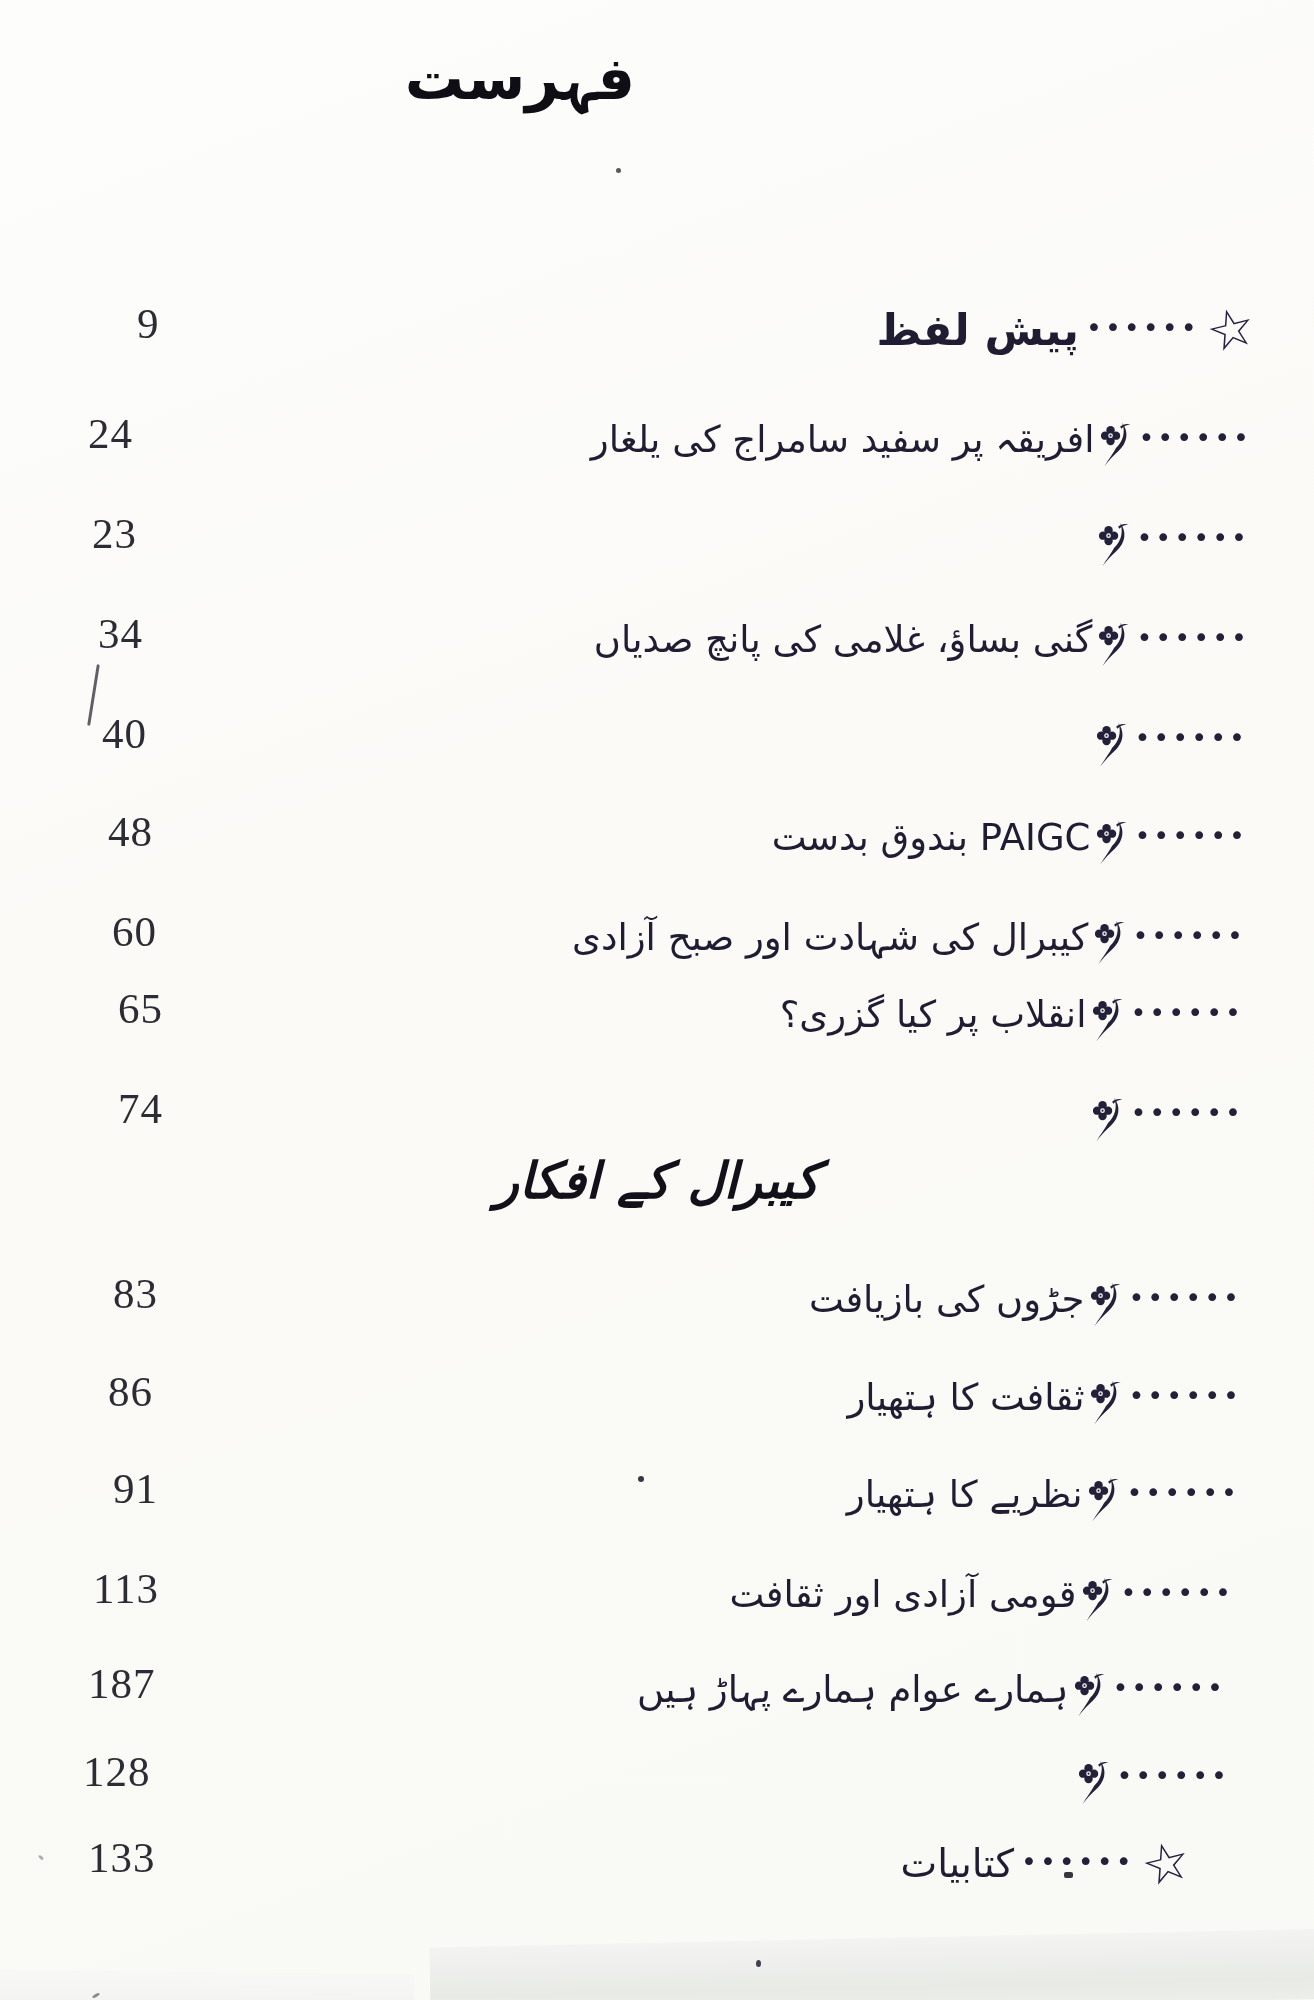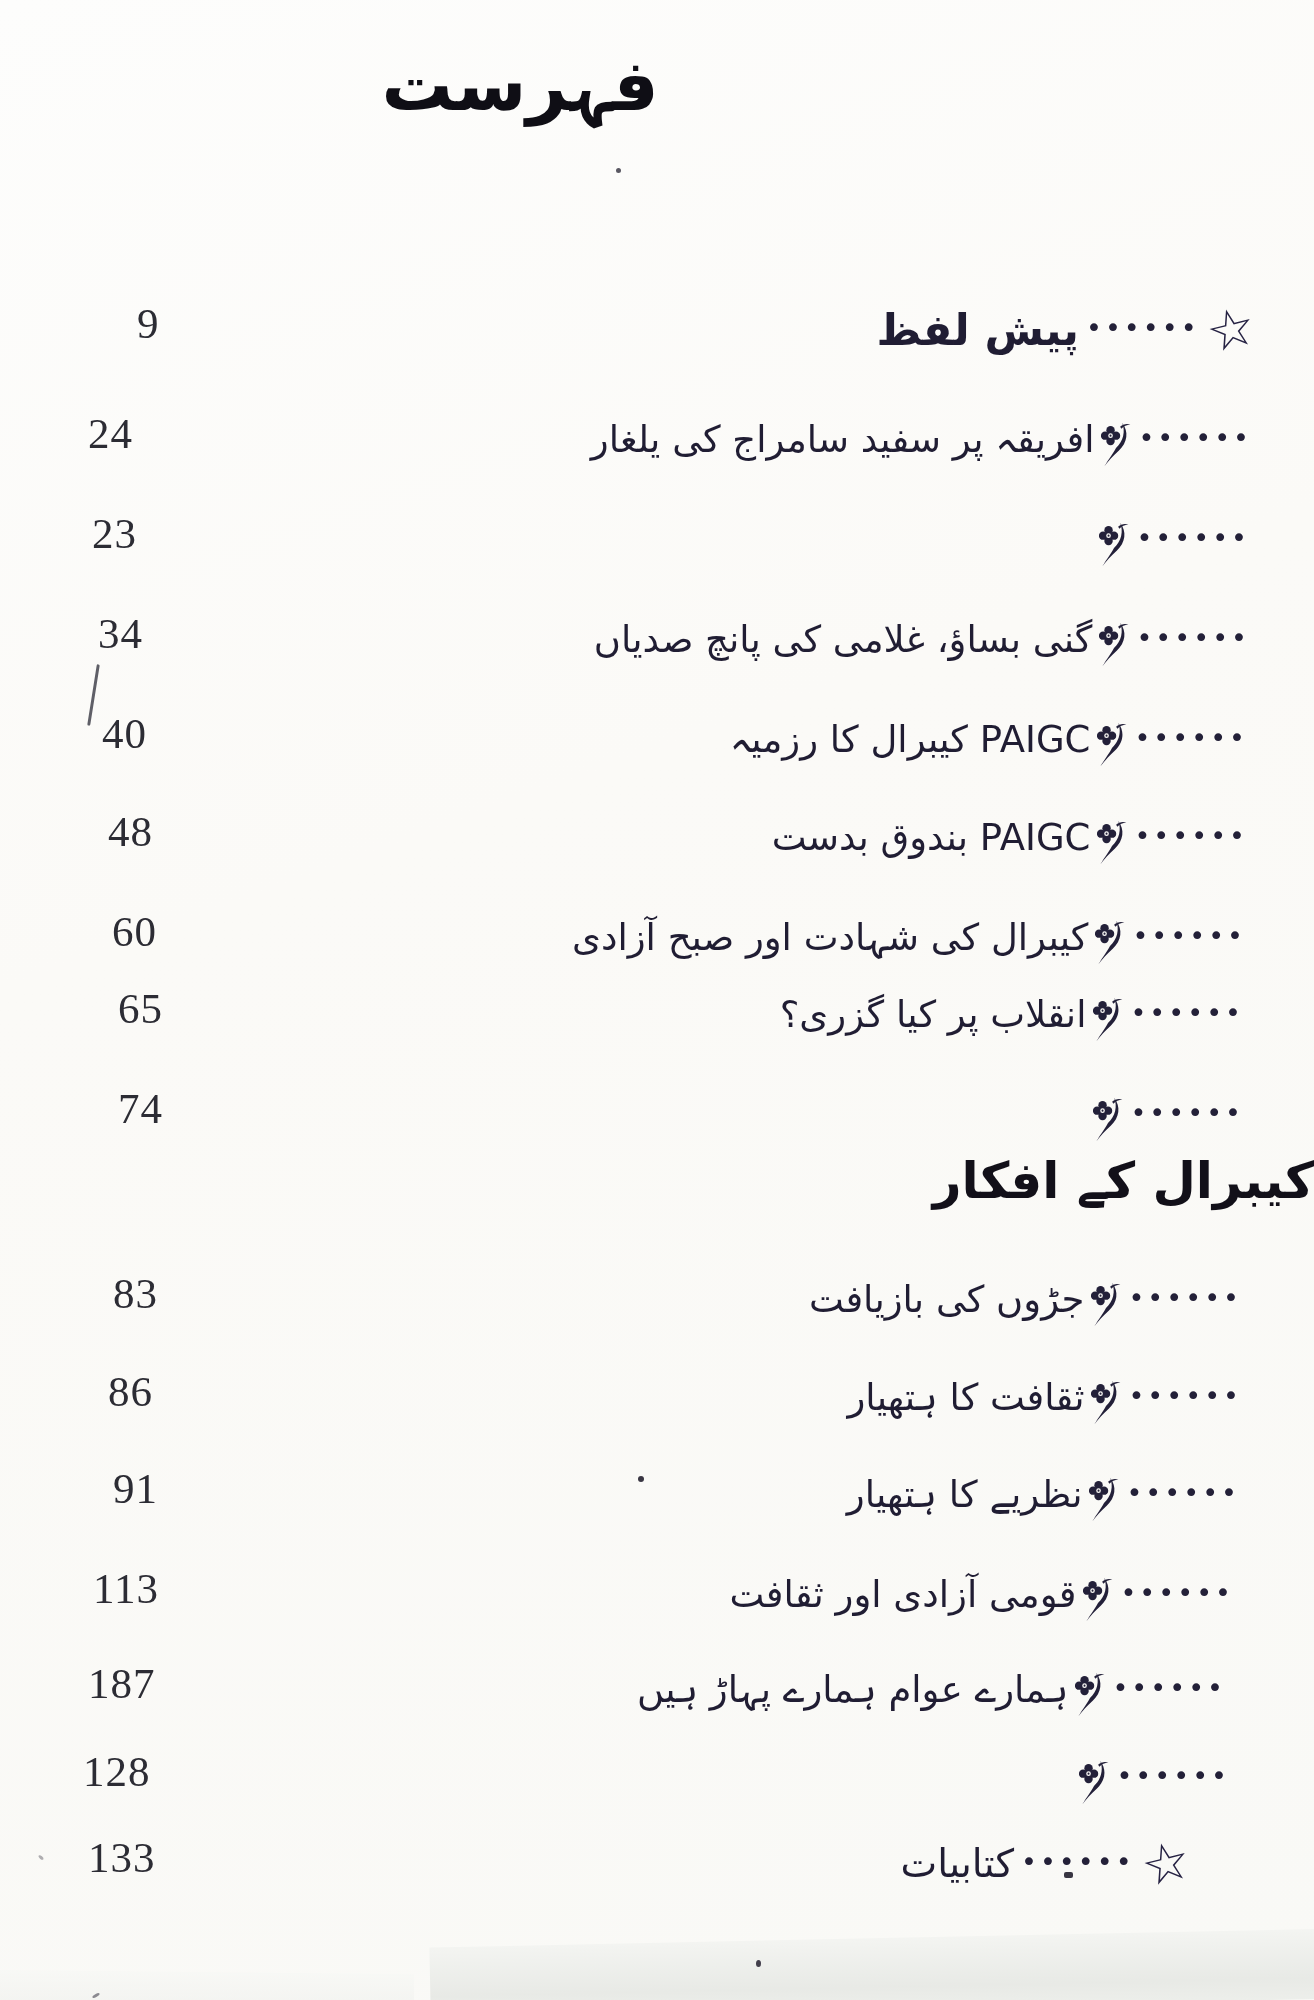--- a/index.html
+++ b/index.html
@@ -22,28 +22,28 @@
     opacity:.95;
   }
   .edge-shadow2{
     position:absolute;left:-20px;right:900px;top:1972px;height:40px;
     background:linear-gradient(180deg,#f7f8f5,#eff0ed);
     transform:rotate(.6deg);opacity:.7;
   }
   .book-title{
     position:absolute;top:44px;left:0;width:1040px;
     text-align:center;direction:rtl;
-    font-size:71px;font-weight:700;color:#0f0e15;
+    font-size:59px;font-weight:700;color:#0f0e15;
     letter-spacing:-2px;
     font-family:"DejaVu Sans",sans-serif;
   }
   .section-heading{
     position:absolute;top:1152px;left:0;width:1314px;
-    direction:rtl;
-    font-size:50px;font-weight:700;color:#121019;
+    text-align:center;direction:rtl;
+    font-size:50px;font-weight:700;color:#121019;font-style:italic;
   }
   .row{position:absolute;left:0;width:1314px;height:86px;}
   .num{
     position:absolute;top:12px;
     font-family:"Liberation Serif","DejaVu Serif",serif;
     font-size:43px;color:#2c2c34;direction:ltr;
     letter-spacing:1px;
   }
   .entry{
     position:absolute;top:0;height:86px;
@@ -145,21 +145,20 @@
     </div>
   </div>
 
   <div class="row" style="top:697px">
     <span class="num" style="left:102px">40</span>
     <div class="entry" style="right:66px">
       <span class="dots">••••••</span>
       <span class="orn"><svg width="30" height="45" viewBox="0 0 44 64">
             <use href="#orn-glyph"></use>
           </svg></span>
-      <span class="title-text">PAIGC کیبرال کا رزمیہ</span>
     </div>
   </div>
 
   <div class="row" style="top:795px">
     <span class="num" style="left:108px">48</span>
     <div class="entry" style="right:66px">
       <span class="dots">••••••</span>
       <span class="orn"><svg width="30" height="45" viewBox="0 0 44 64">
             <use href="#orn-glyph"></use>
           </svg></span>

